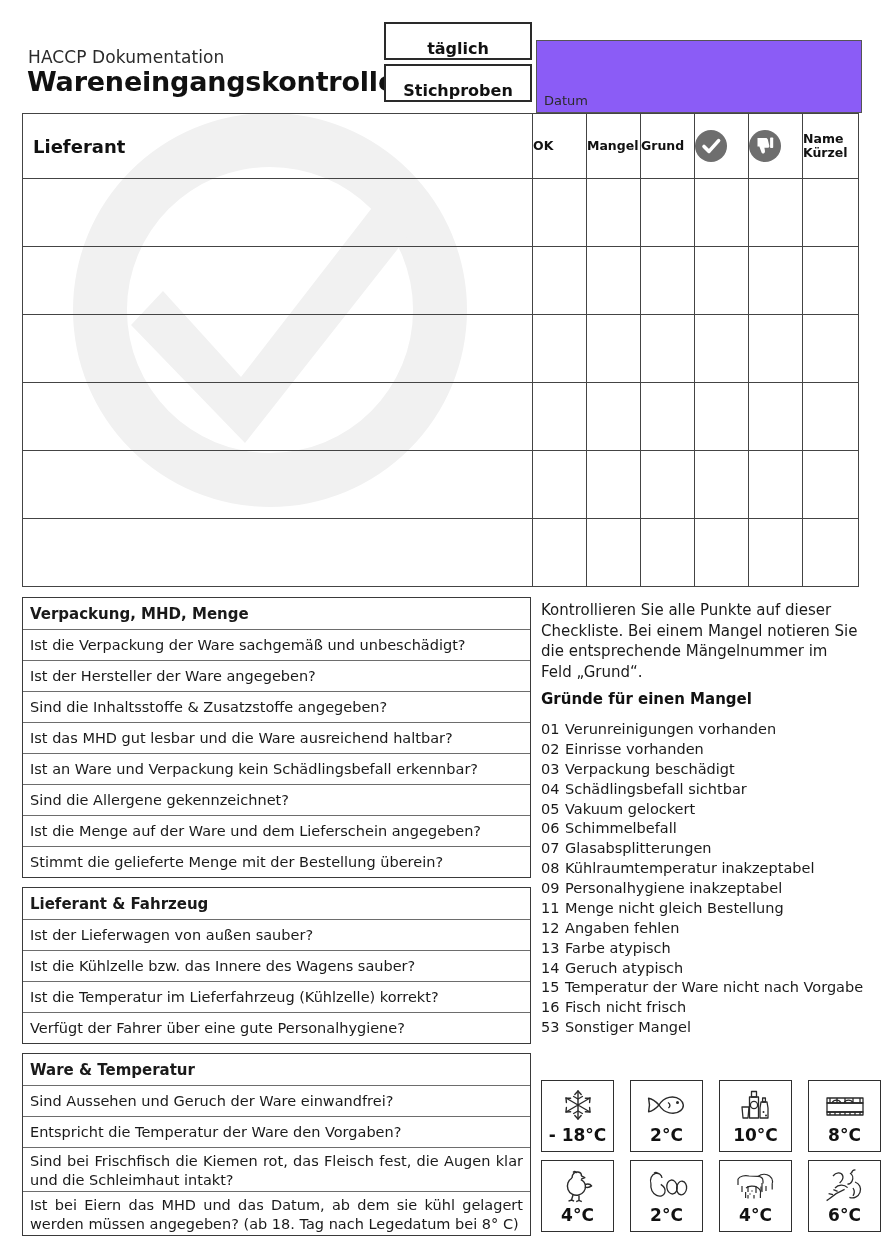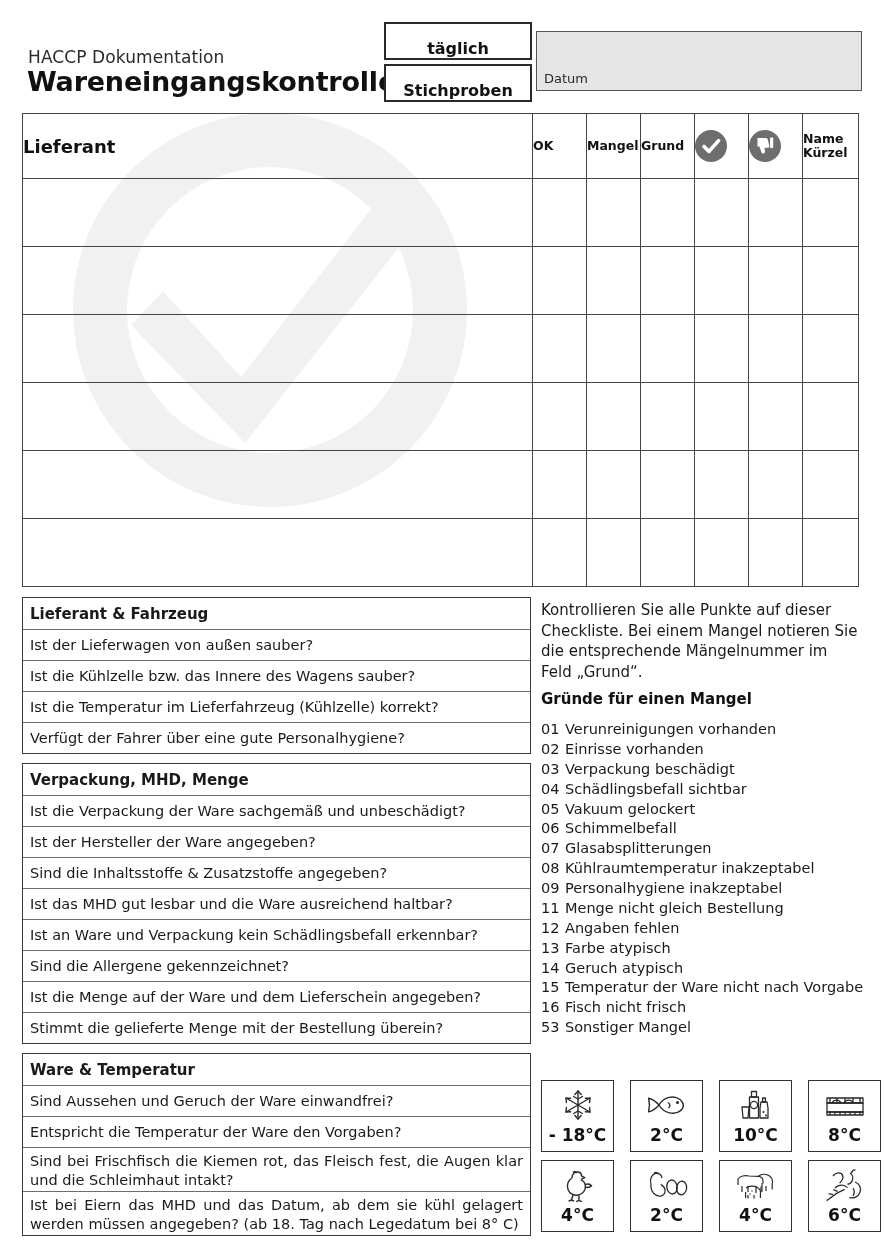--- a/index.html
+++ b/index.html
@@ -73,24 +73,24 @@
     justify-content: center;
     font-size: 16px;
     font-weight: bold;
     color: #111;
   }
   #mode-taeglich { top: 6px; }
   #mode-stichproben { top: 48px; }
 
   #date-box {
     position: absolute;
-    left: 514px; top: 15px;
-    width: 326px; height: 60px;
+    left: 514px; top: 24px;
+    width: 326px; height: 73px;
     border: 1px solid #555;
-    background: #e5e5e5;
+    background: #8b5cf6;
   }
   #date-label {
     position: absolute;
     left: 7px; bottom: 4px;
     font-size: 13px;
     color: #2b2b2b;
   }
 
   
   #log-table {
@@ -102,20 +102,21 @@
     table-layout: fixed;
   }
   #log-table td, #log-table th {
     border: 1px solid #444;
     padding: 0;
     background: transparent;
   }
   #log-table th.supplier-head {
     text-align: left;
     vertical-align: middle;
+    padding-left: 10px;
     font-size: 18px;
     font-weight: bold;
     color: #111;
     height: 65px;
   }
   #log-table th.col-head {
     text-align: left;
     vertical-align: middle;
     font-size: 12.5px;
     font-weight: bold;
@@ -344,38 +345,38 @@
           <td class="log-cell col-narrow"></td>
           <td class="log-cell col-name"></td>
         </tr>
       </tbody>
   </table>
 
   <div id="bottom">
 
     <div id="checklist">
         <div class="cl-group">
-          <div class="cl-row heading">Lieferant &amp; Fahrzeug</div>
-          <div class="cl-row">Ist der Lieferwagen von außen sauber?</div>
-          <div class="cl-row">Ist die Kühlzelle bzw. das Innere des Wagens sauber?</div>
-          <div class="cl-row">Ist die Temperatur im Lieferfahrzeug (Kühlzelle) korrekt?</div>
-          <div class="cl-row">Verfügt der Fahrer über eine gute Personalhygiene?</div>
-        </div>
-        <div class="cl-group">
           <div class="cl-row heading">Verpackung, MHD, Menge</div>
           <div class="cl-row">Ist die Verpackung der Ware sachgemäß und unbeschädigt?</div>
           <div class="cl-row">Ist der Hersteller der Ware angegeben?</div>
           <div class="cl-row">Sind die Inhaltsstoffe &amp; Zusatzstoffe angegeben?</div>
           <div class="cl-row">Ist das MHD gut lesbar und die Ware ausreichend haltbar?</div>
           <div class="cl-row">Ist an Ware und Verpackung kein Schädlingsbefall erkennbar?</div>
           <div class="cl-row">Sind die Allergene gekennzeichnet?</div>
           <div class="cl-row">Ist die Menge auf der Ware und dem Lieferschein angegeben?</div>
           <div class="cl-row">Stimmt die gelieferte Menge mit der Bestellung überein?</div>
         </div>
         <div class="cl-group">
+          <div class="cl-row heading">Lieferant &amp; Fahrzeug</div>
+          <div class="cl-row">Ist der Lieferwagen von außen sauber?</div>
+          <div class="cl-row">Ist die Kühlzelle bzw. das Innere des Wagens sauber?</div>
+          <div class="cl-row">Ist die Temperatur im Lieferfahrzeug (Kühlzelle) korrekt?</div>
+          <div class="cl-row">Verfügt der Fahrer über eine gute Personalhygiene?</div>
+        </div>
+        <div class="cl-group">
           <div class="cl-row heading">Ware &amp; Temperatur</div>
           <div class="cl-row">Sind Aussehen und Geruch der Ware einwandfrei?</div>
           <div class="cl-row">Entspricht die Temperatur der Ware den Vorgaben?</div>
           <div class="cl-row tall">
             <span>Sind bei Frischfisch die Kiemen rot, das Fleisch fest, die Augen klar und die Schleimhaut intakt?</span>
           </div>
           <div class="cl-row tall">
             <span>Ist bei Eiern das MHD und das Datum, ab dem sie kühl gelagert werden müssen angegeben?  (ab 18. Tag nach Legedatum bei 8° C)</span>
           </div>
         </div>

